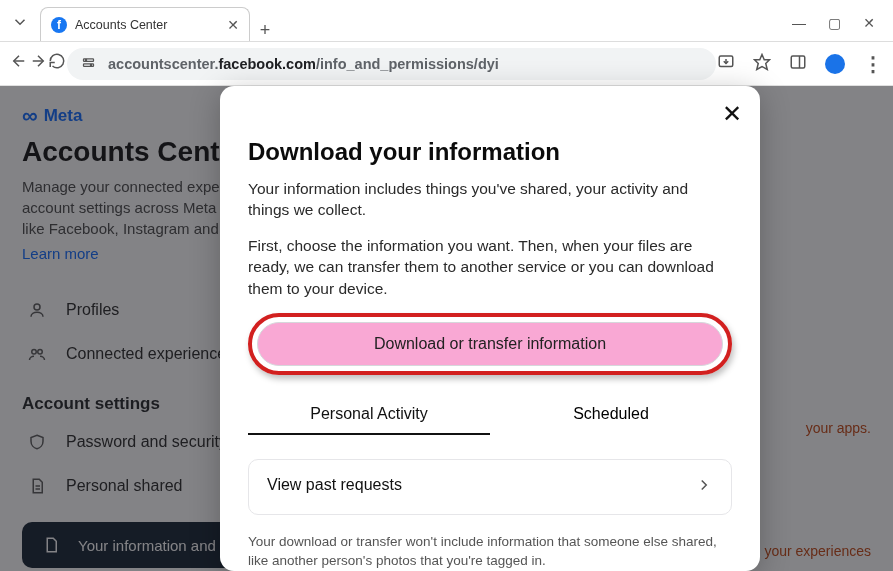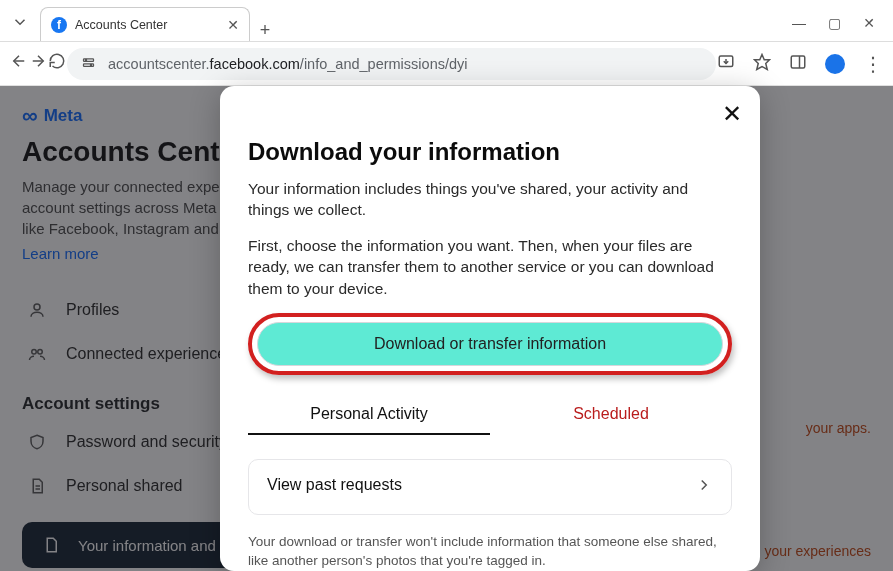--- a/index.html
+++ b/index.html
@@ -8,21 +8,21 @@
   .titlebar { height: 42px; display: flex; align-items: flex-end; background: #fff; border-bottom: 1px solid #ddd; }
   .tab-drop { width: 40px; display:flex; align-items:center; justify-content:center; height:30px; margin-bottom:4px; }
   .tab { display: flex; align-items: center; background: #fff; border: 1px solid #ccc; border-bottom: none; border-radius: 8px 8px 0 0; height: 34px; padding: 0 10px; gap: 8px; min-width: 210px; }
   .favicon { width:16px; height:16px; background:#1877F2; border-radius:50%; display:flex; align-items:center; justify-content:center; color:#fff; font-weight:bold; font-size:12px; }
   .tab-title { font-size: 12.5px; color:#333; flex:1; }
   .tab-close { font-size: 14px; color:#555; }
   .new-tab { width:30px; text-align:center; font-size:18px; color:#555; }
   .win-controls { margin-left:auto; display:flex; gap: 22px; padding-right: 18px; padding-bottom: 10px; color:#555; font-size:14px;}
   .win-controls span {font-family: sans-serif;}
 
-  .toolbar { height: 44px; display:flex; align-items:center; padding: 0 10px; gap: 1px; border-bottom: 1px solid #e0e0e0;}
+  .toolbar { height: 44px; display:flex; align-items:center; padding: 0 10px; gap: 1px; border-bottom: 1px solid #e0e0e0; font-weight: bold;}
   .tb-icon { color:#555; font-size:17px; }
   .tb-icon.dim { color:#bbb; }
   .addr-wrap { flex:1; display:flex; align-items:center; background:#f1f3f4; border-radius: 18px; height: 32px; padding: 0 14px; gap:12px; font-size: 14px; color:#555;}
   .addr-wrap .site-chip { font-size:13px; }
   .url { color:#5f6368; font-size: 14.5px; }
   .url .domain { color:#202124; }
   .tb-right { display:flex; gap:18px; align-items:center; color:#555; font-size:16px; }
   .avatar-dot { width:20px; height:20px; border-radius:50%; background:#1a73e8; display:inline-block;}
 
   .page-wrap { position: relative; height: calc(571px - 86px); }
@@ -41,24 +41,24 @@
   .active-pill { margin-top: 14px; background:#0d1b2a; color:#fff; border-radius: 10px; padding: 14px 18px; display:flex; gap:16px; align-items:center; font-size:15px; max-width:300px;}
   .rtext { position:absolute; right: 22px; font-size:14px; color:#c2410c; }
   .rtext1 { top: 334px; }
   .rtext2 { top: 457px; }
 
   .modal { position:absolute; left: 220px; top: 0px; width: 540px; height: 100%; background:#fff; border-radius: 14px; box-shadow: 0 6px 30px rgba(0,0,0,0.25); padding: 24px 28px 0 28px; }
   .modal .close { position:absolute; top: 14px; right: 18px; font-size: 24px; color:#111; cursor:pointer;}
   .m-title { font-size: 24px; font-weight:800; color:#0b0b0b; margin-top: 28px; margin-bottom: 12px;}
   .m-p { font-size: 15.5px; color:#2a2a2a; line-height:1.38; margin-bottom: 14px;}
   .cta-wrap { margin-top: 4px; }
-  .cta { display:block; width:100%; text-align:center; font-size:16px; color:#222; background:#5eead4; border:1px solid #d6d7db; border-radius: 26px; padding: 12px 0; cursor:pointer; }
+  .cta { display:block; width:100%; text-align:center; font-size:16px; color:#222; background:#f9a8d4; border:1px solid #d6d7db; border-radius: 26px; padding: 12px 0; cursor:pointer; }
   .cta-highlight { border: 4px solid #d2201f; border-radius: 32px; padding: 5px; box-shadow: 2px 4px 6px rgba(0,0,0,0.25); }
   .tabs { display:flex; margin-top: 20px; }
-  .tabs .tabbtn { flex:1; text-align:center; padding: 10px 0; font-size:16px; color:#b91c1c; }
+  .tabs .tabbtn { flex:1; text-align:center; padding: 10px 0; font-size:16px; color:#000000; }
   .tabs .tabbtn.active { border-bottom: 2px solid #111; font-weight:500; color:#111;}
   .card { margin-top: 24px; background:#fff; border:1px solid #e6e6e9; border-radius: 10px; padding: 16px 18px; display:flex; justify-content:space-between; font-size:16px; color:#111;}
   .foot { margin-top: 18px; font-size:13.5px; color:#555; line-height:1.4; }
 
   svg.icon { width:18px; height:18px; stroke:#555; stroke-width:2; fill:none; }
 </style>
 </head>
 <body>
 
 <div class="titlebar">

